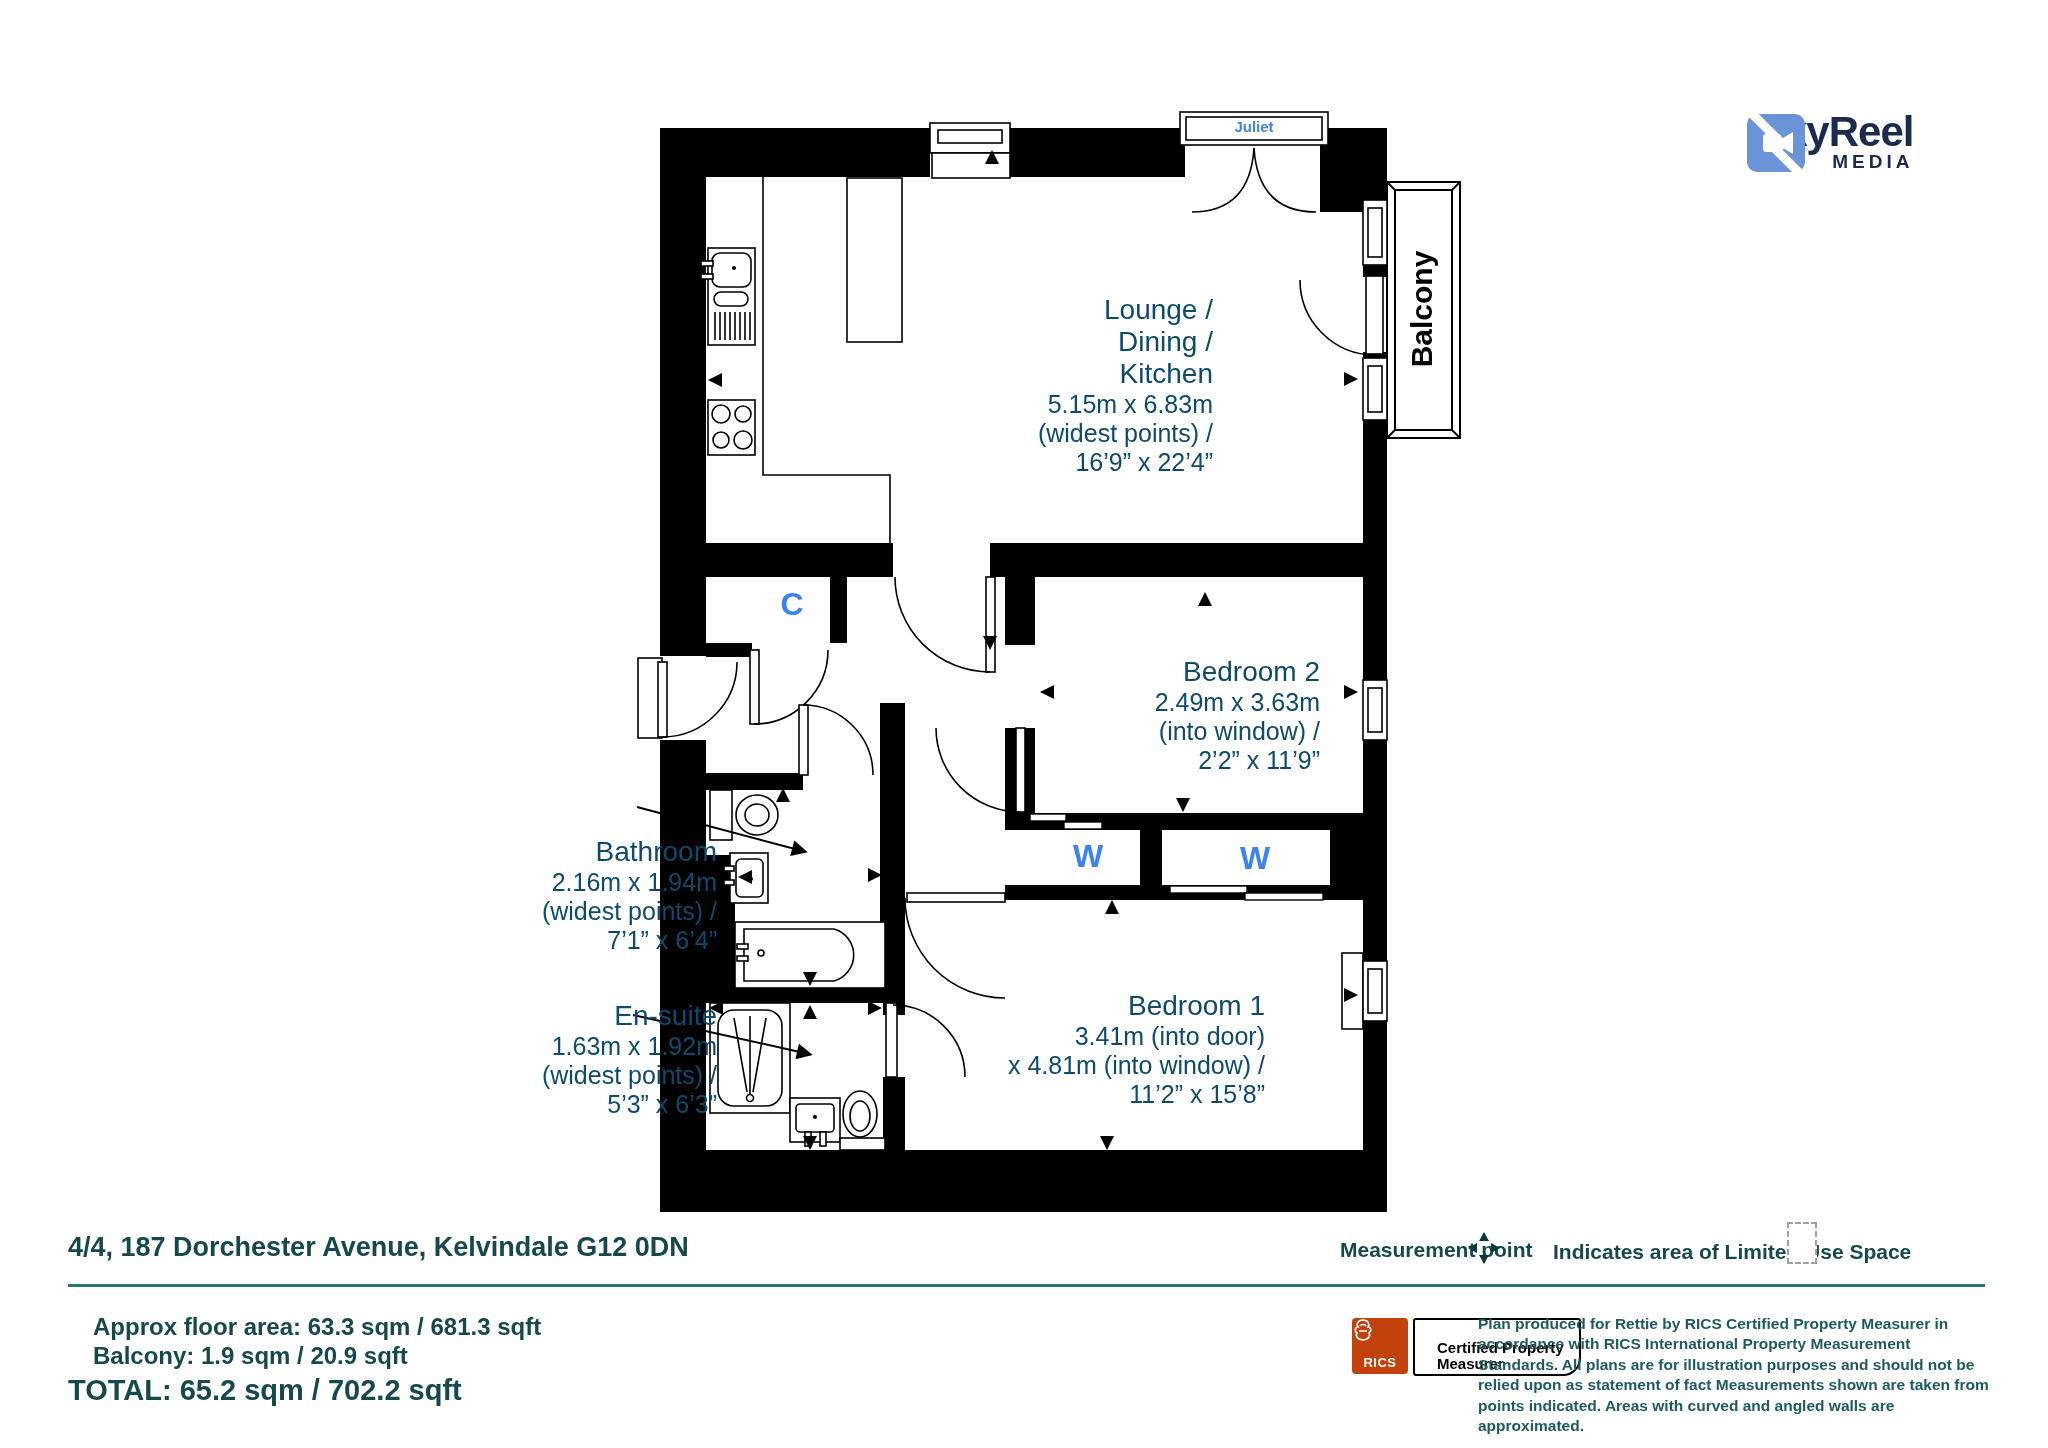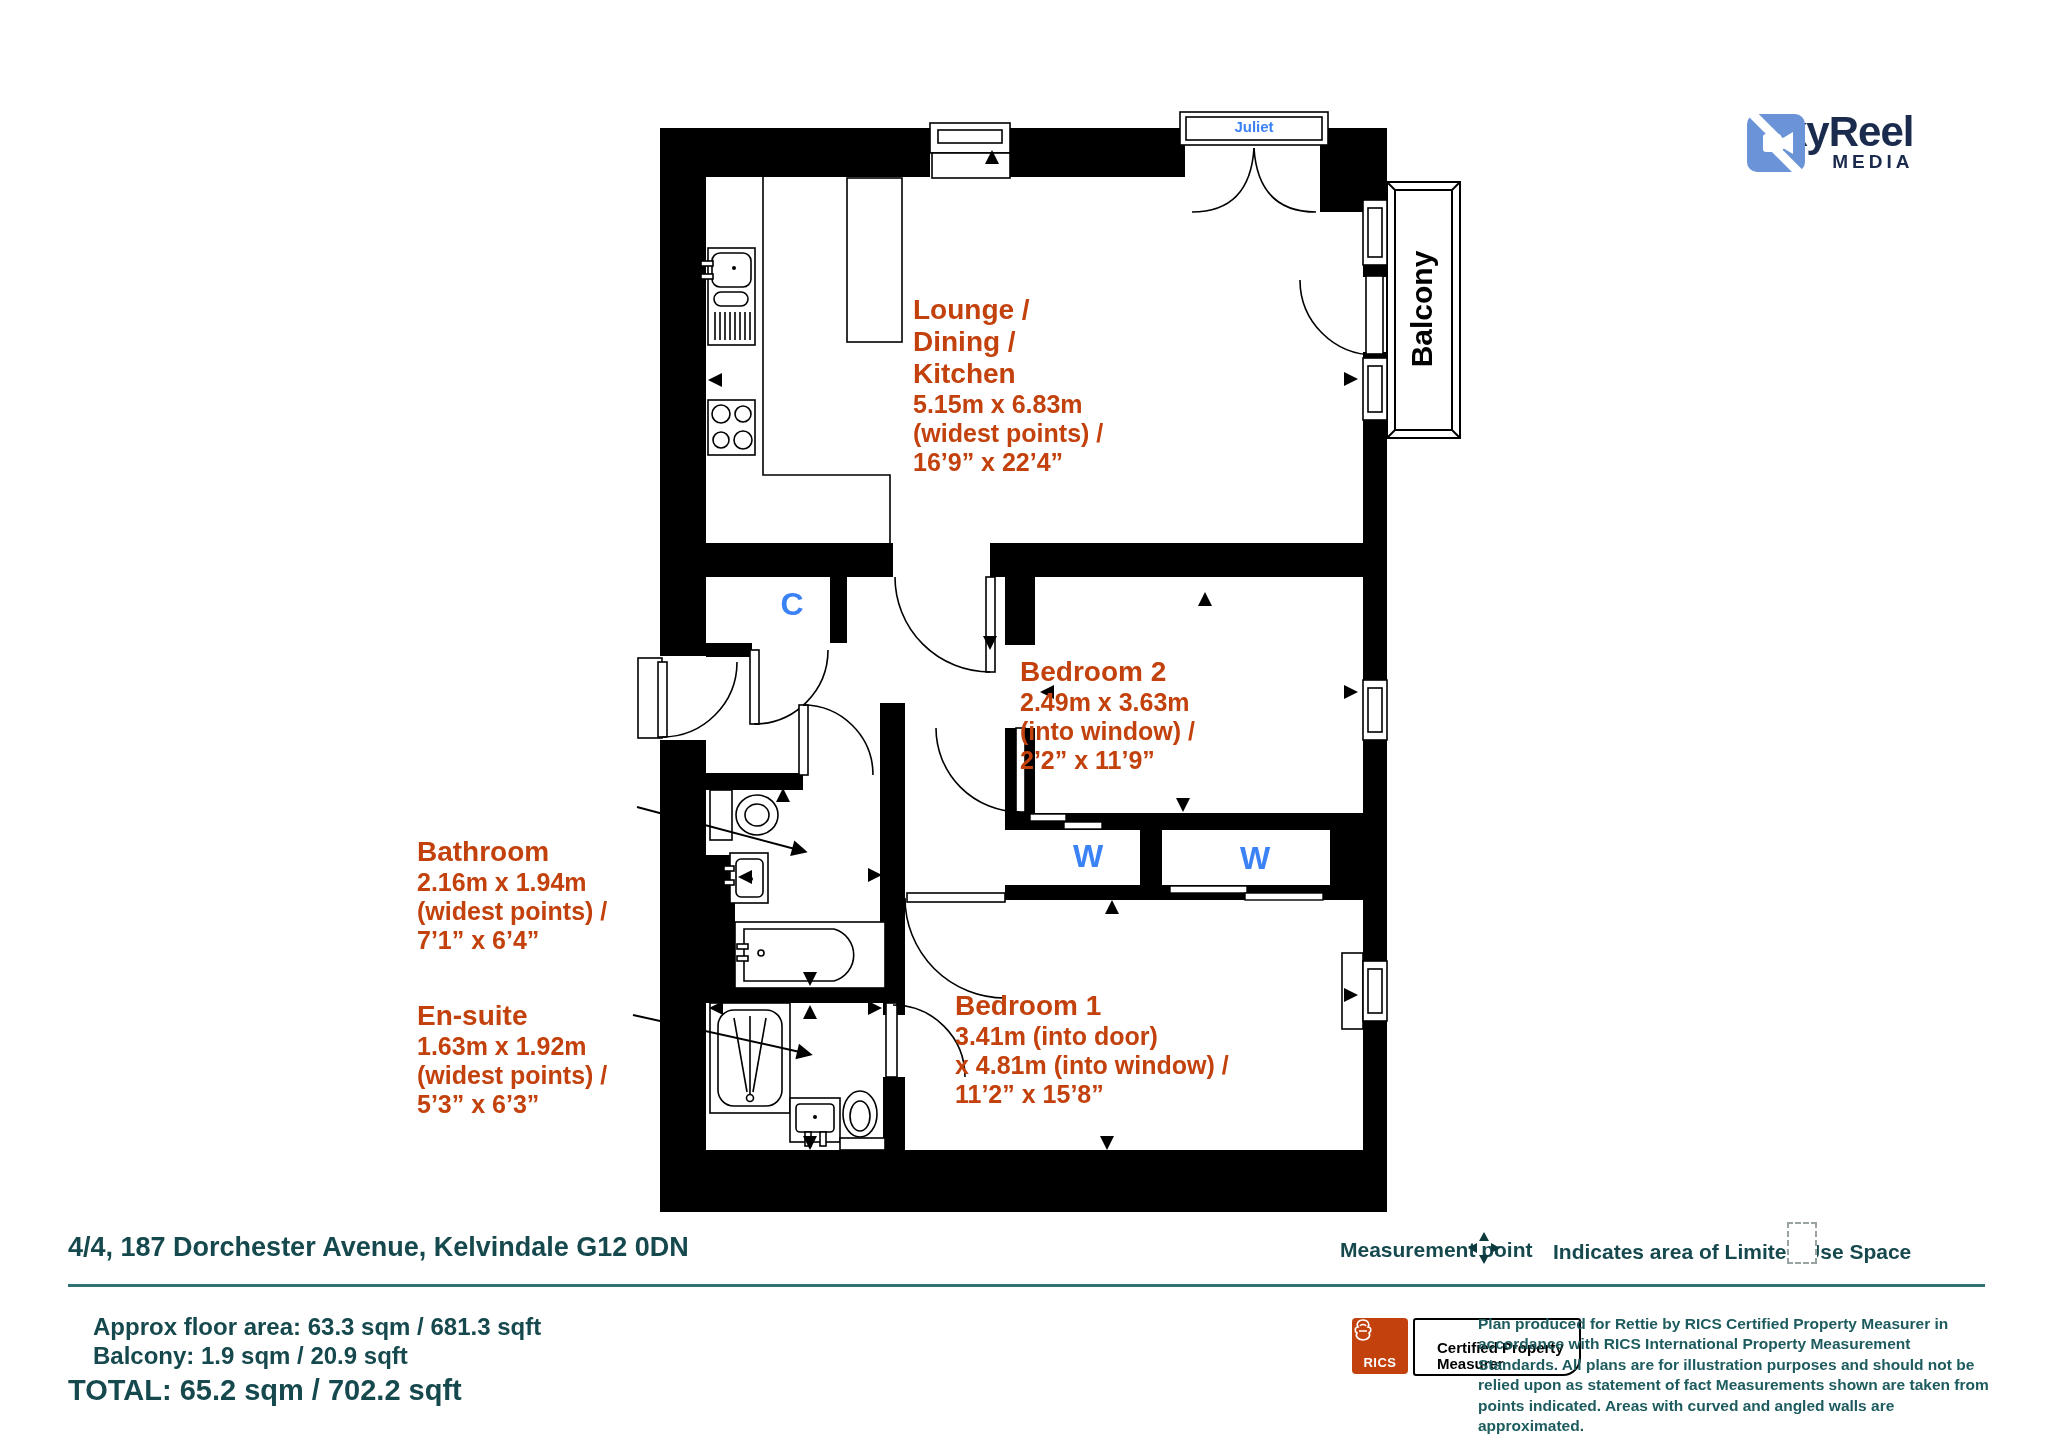--- a/index.html
+++ b/index.html
@@ -1,20 +1,20 @@
 <!DOCTYPE html>
 <html><head>
 <meta charset="utf-8">
 <style>
   html,body{margin:0;padding:0;background:#fff;}
   #canvas{position:relative;width:2048px;height:1448px;background:#fff;overflow:hidden;
           font-family:"Liberation Sans",sans-serif;}
   svg{position:absolute;left:0;top:0;}
   .abs{position:absolute;}
-  .room-label{position:absolute;text-align:left;color:#c2410c;font-weight:bold;}
+  .room-label{position:absolute;text-align:right;color:#0c4a6e;font-weight:normal;}
   .rl-title{font-size:28px;line-height:32px;}
   .rl-dim{font-size:25px;line-height:29px;}
   .tag{position:absolute;text-align:center;color:#3b82f6;font-weight:bold;}
   .addr{position:absolute;left:68px;top:1232px;font-size:27px;font-weight:bold;color:#16494e;}
   .sep{position:absolute;left:68px;top:1284px;width:1917px;height:3px;background:#2f7276;}
   .areas{position:absolute;left:68px;top:1312px;color:#16494e;}
   .areas .a1{font-size:24px;font-weight:bold;line-height:29px;margin-left:25px;}
   .areas .a3{font-size:29px;font-weight:bold;line-height:36px;margin-top:2px;}
   .legend-text{position:absolute;color:#16494e;font-size:21px;font-weight:bold;}
   .dashedbox{position:absolute;left:1787px;top:1222px;width:26px;height:38px;border:2px dashed #9aa3a3;background:#fff;}

